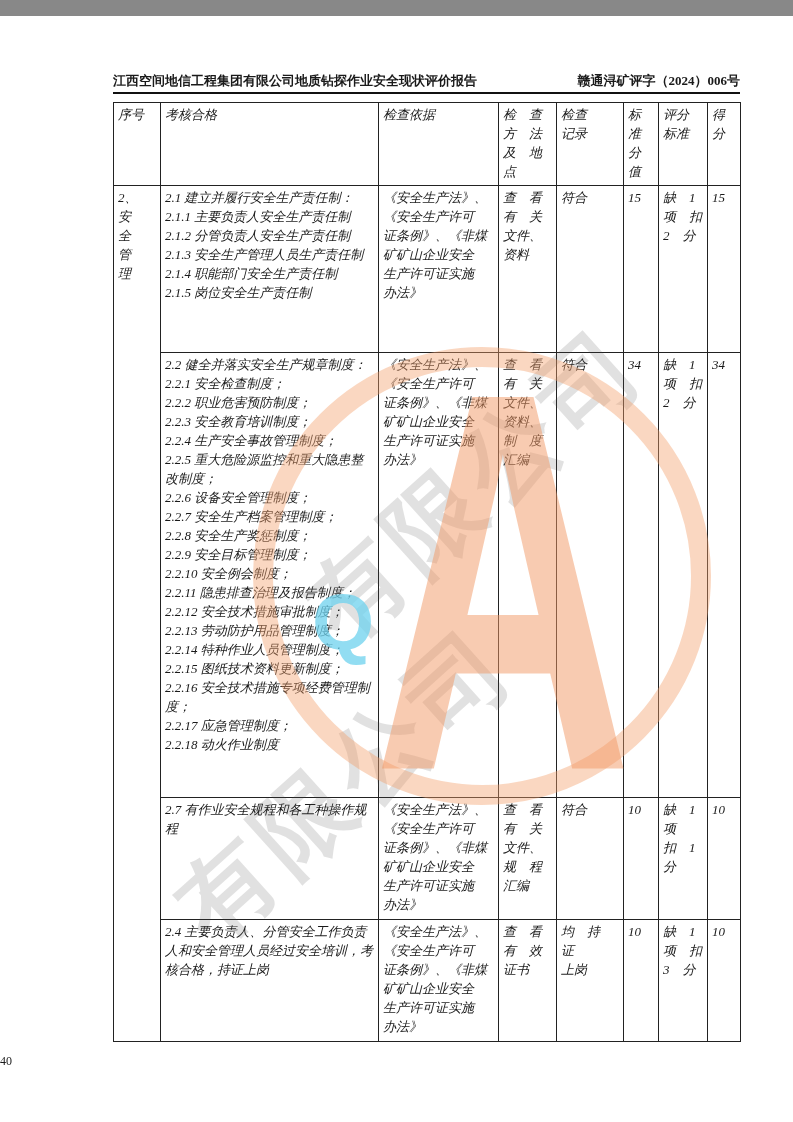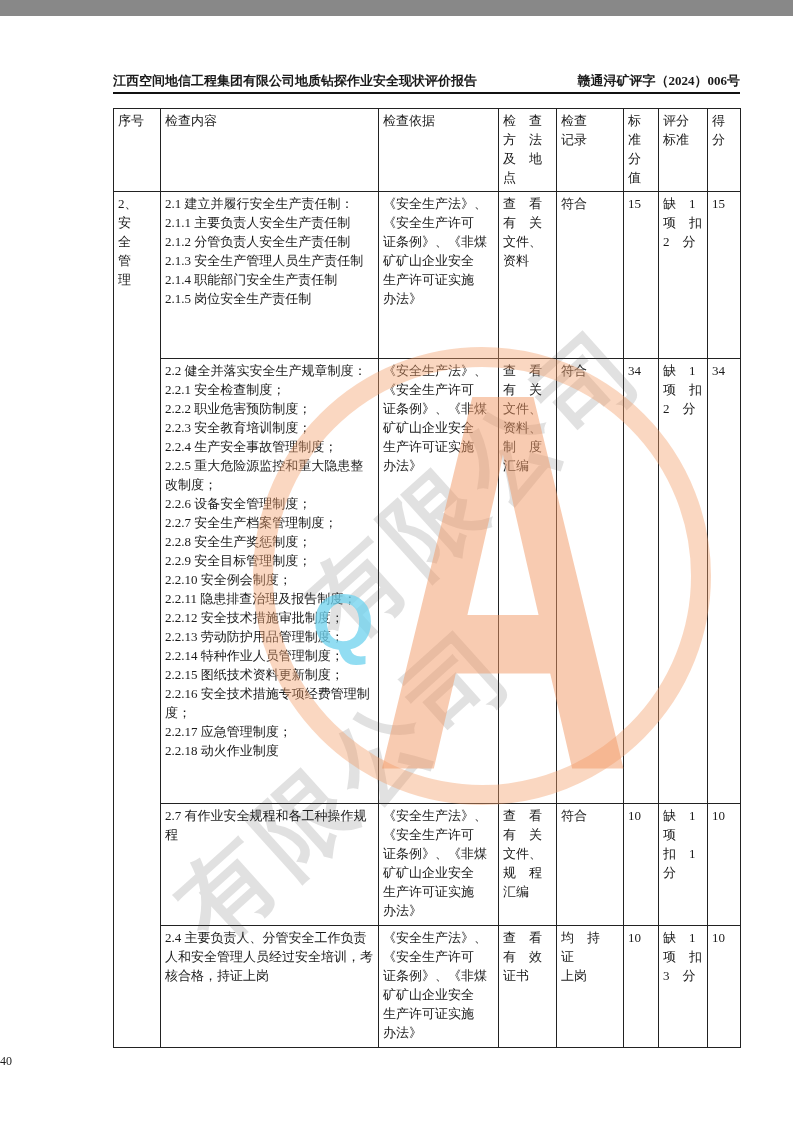--- a/index.html
+++ b/index.html
@@ -16,24 +16,24 @@
   .doc-header{
     position:absolute;left:113px;top:56px;width:627px;
     display:flex;justify-content:space-between;align-items:flex-end;
     border-bottom:2px solid #111;
     padding-bottom:3px;
     font-weight:bold;font-size:13px;line-height:17px;
     white-space:nowrap;
   }
   
   table.eval{
-    position:absolute;left:113px;top:92px;
+    position:absolute;left:113px;top:86px;
     border-collapse:collapse;table-layout:fixed;
     width:627px;
-    font-size:13px;line-height:19px;
+    font-size:13px;line-height:19px;font-style:italic;
   }
   table.eval td,table.eval th{
     border:1px solid #222;
     vertical-align:top;
     padding:2px 4px;
     font-weight:normal;
     text-align:left;
     white-space:pre-line;
     overflow:hidden;
   }
@@ -98,21 +98,21 @@
         <col style="width:120px">
         <col style="width:58px">
       <col style="width:67px">
         <col style="width:35px">
         <col style="width:49px">
         <col style="width:33px">
     </colgroup>
     <tbody>
         <tr style="height:83px">
       <th>序号</th>
-      <th>检查内容</th>
+      <th>考核合格</th>
       <th>检查依据</th>
       <th>检　查
 方　法
 及　地
 点</th>
       <th>检查
 记录</th>
       <th>标
 准
 分

